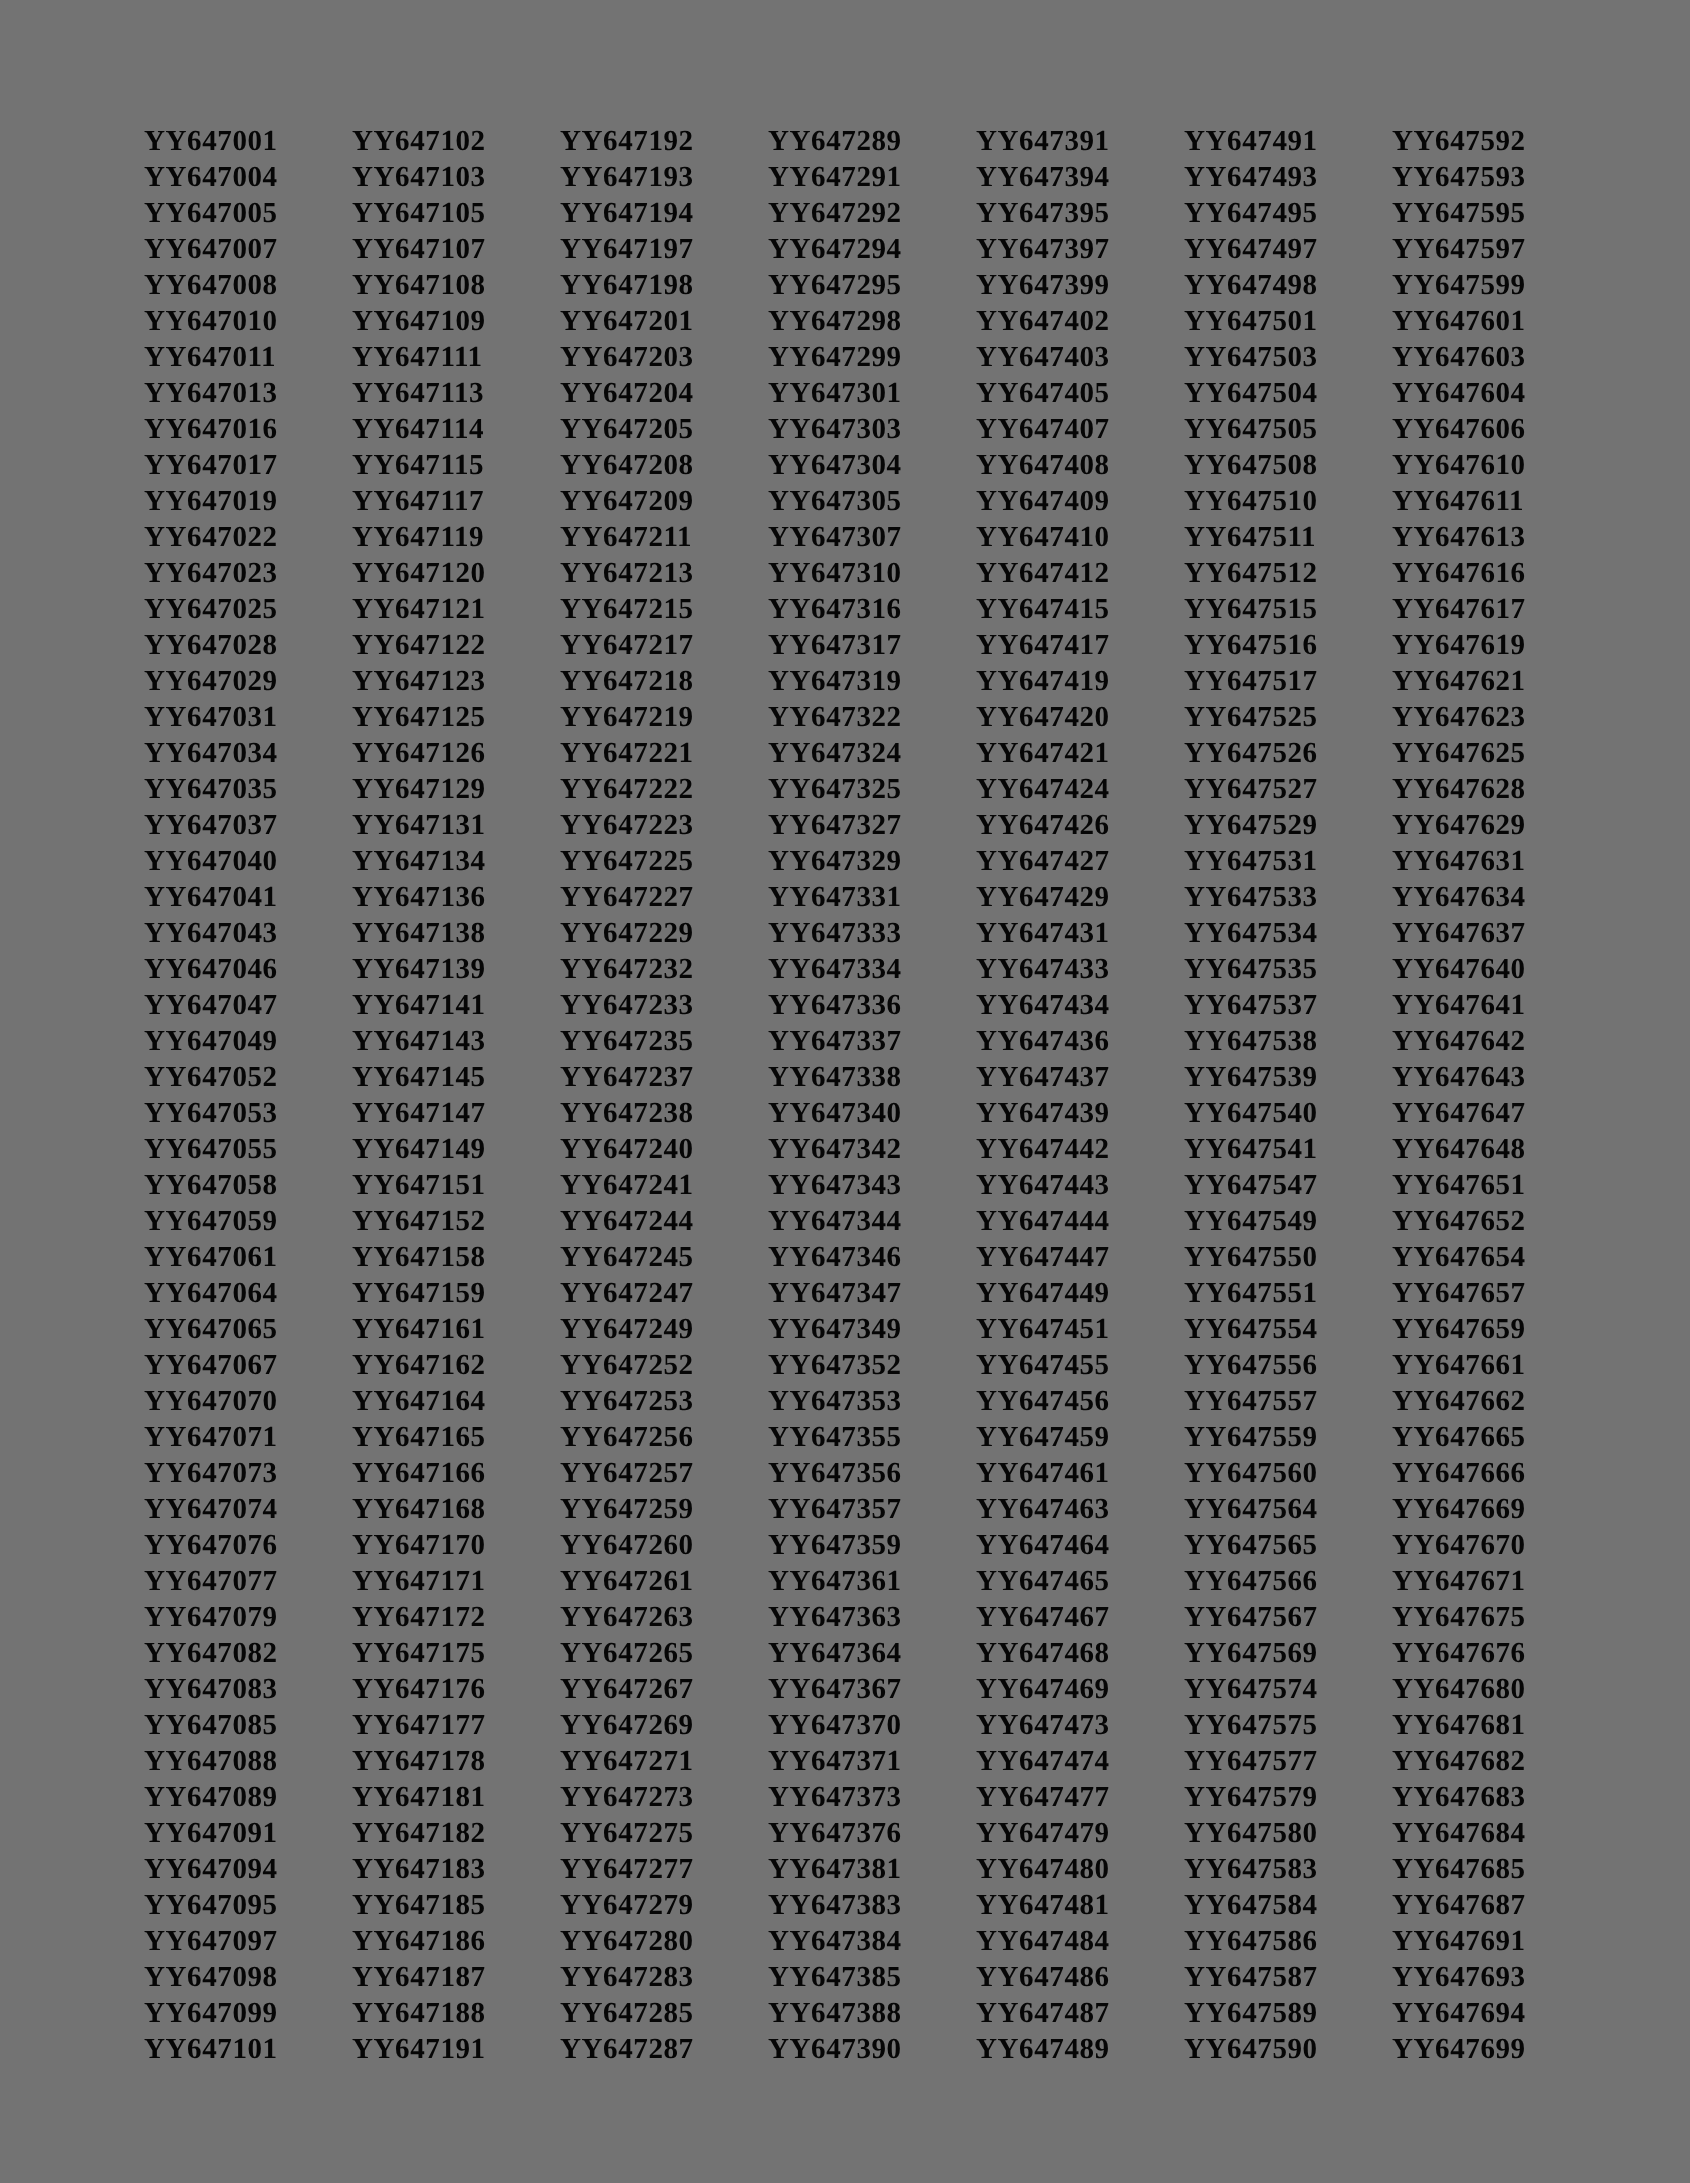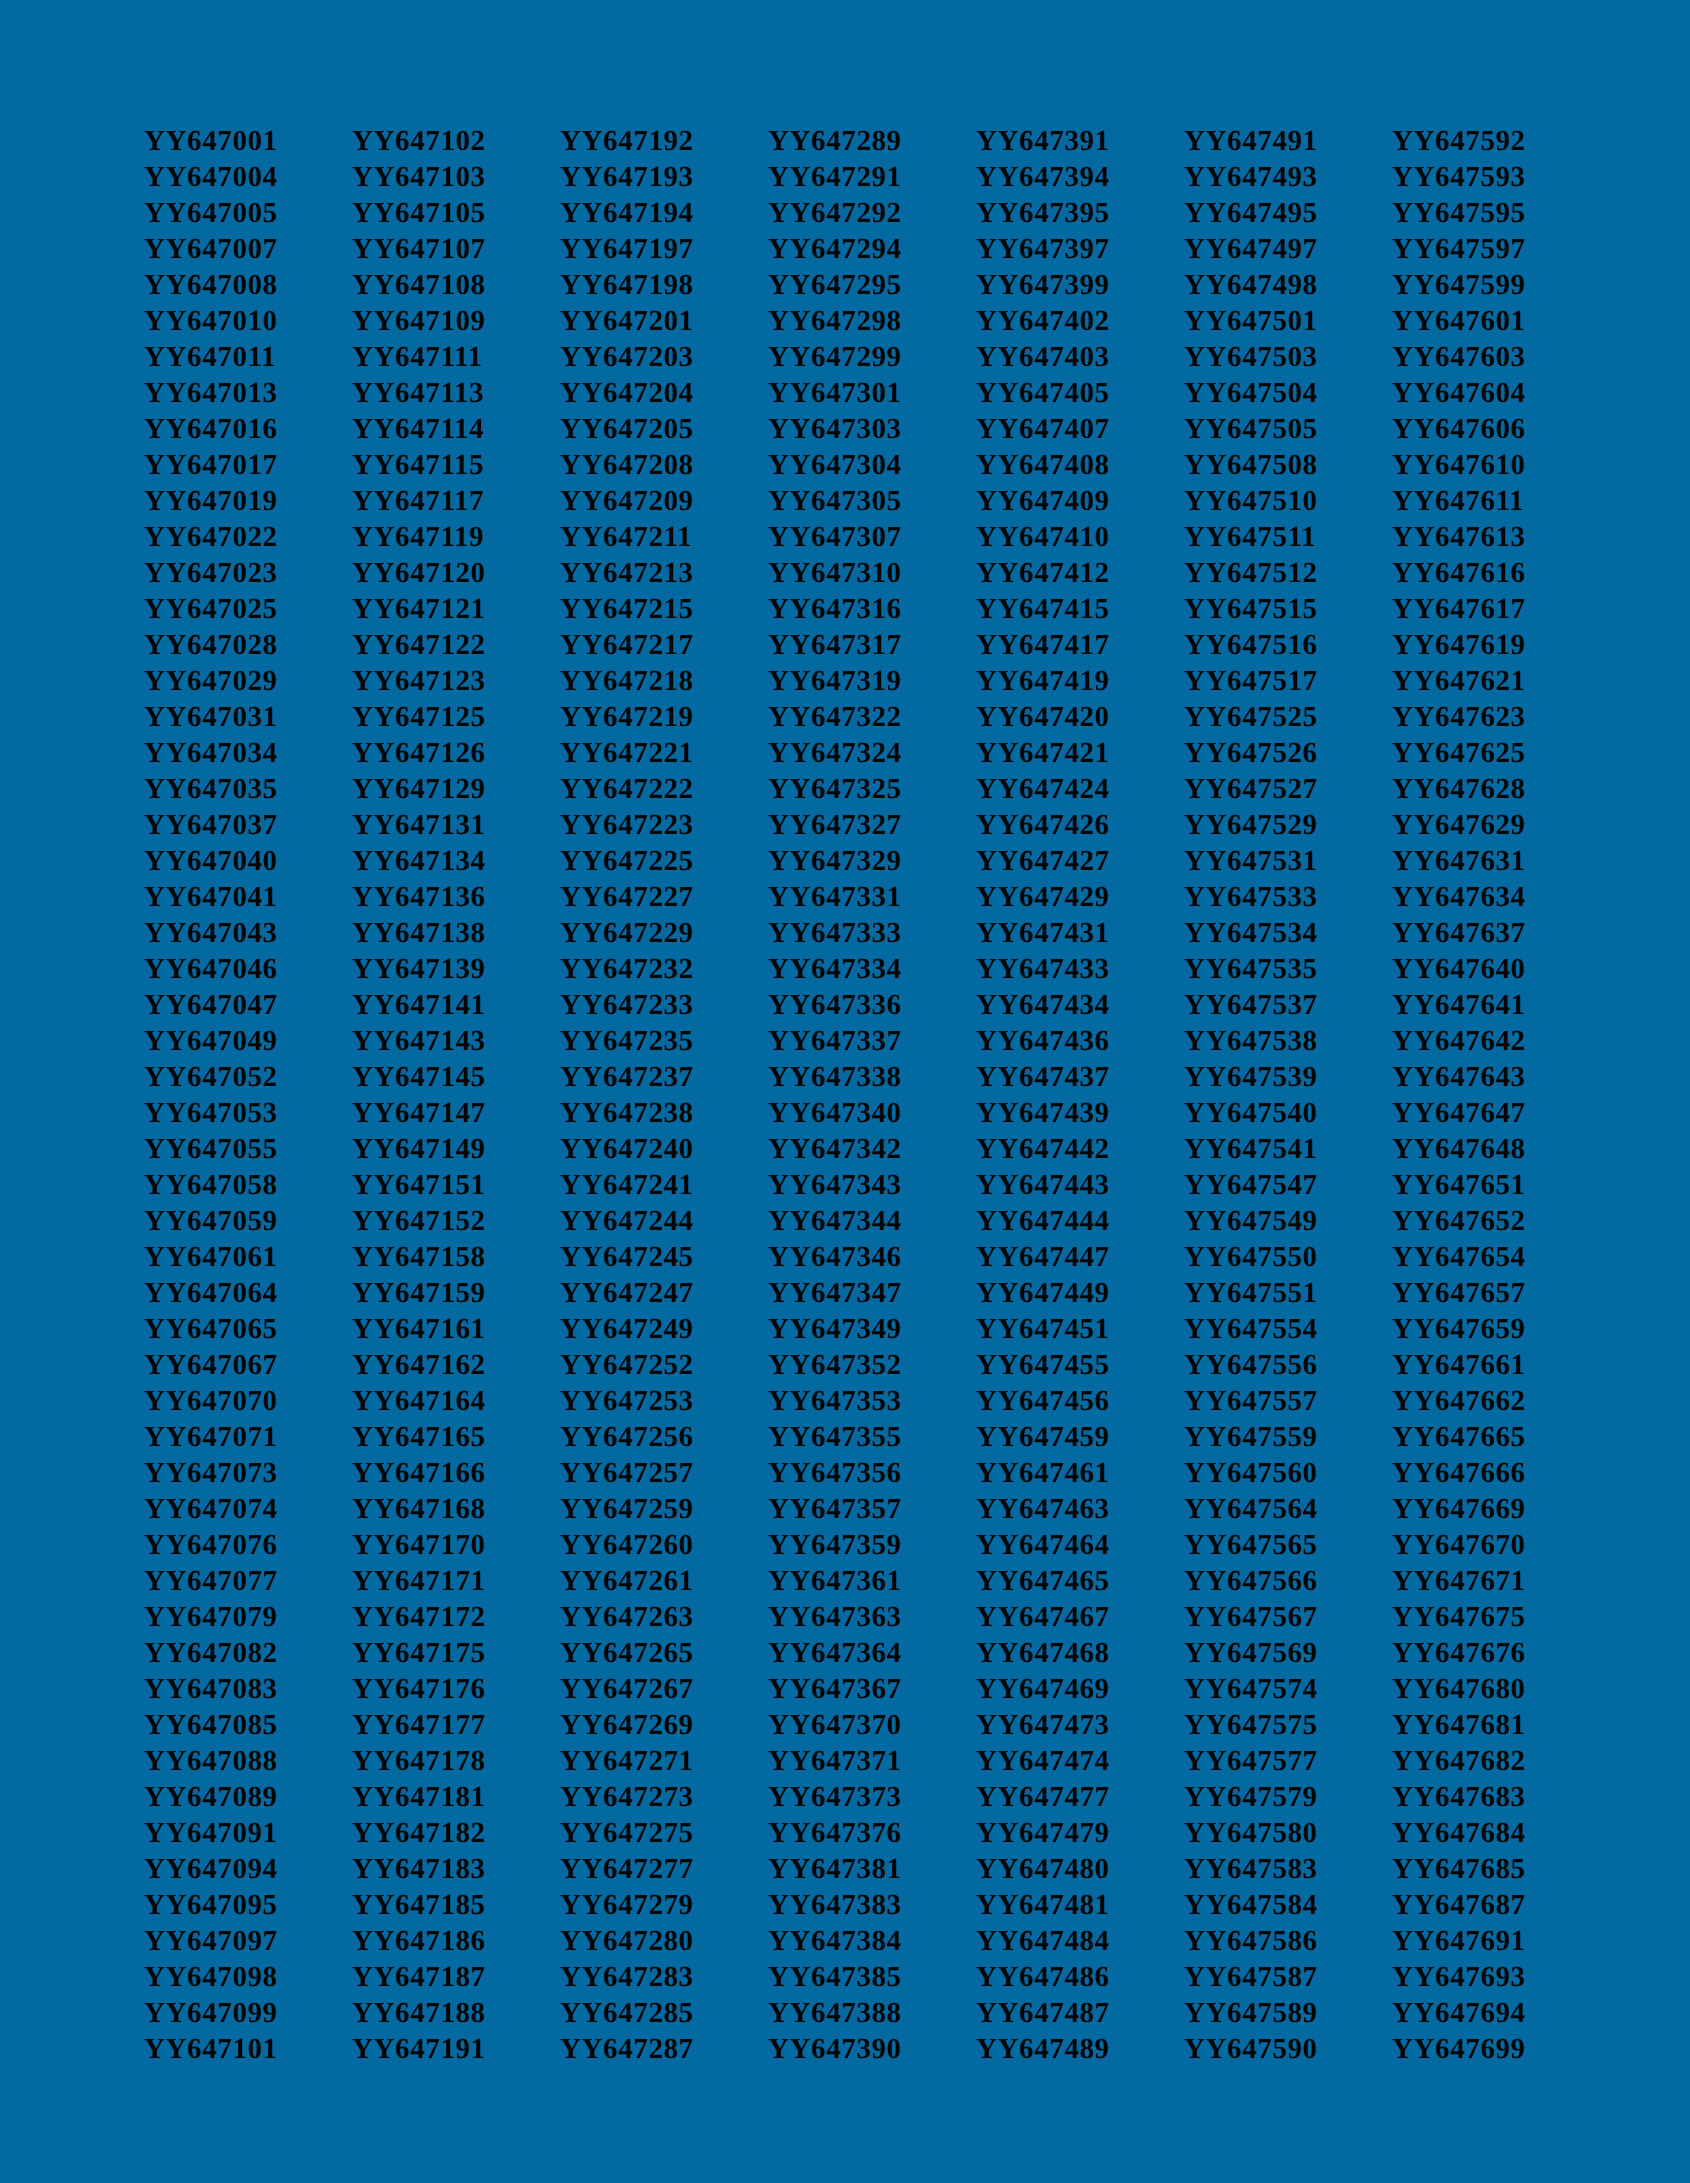--- a/index.html
+++ b/index.html
@@ -9,21 +9,21 @@
   }
   body {
     width: 1690px;
     height: 2183px;
     position: relative;
     overflow: hidden;
   }
   .page {
     position: absolute;
     inset: 0;
-    background: #0369a1;
+    background: #737373;
   }
   .code-list {
     position: absolute;
     left: 144px;
     top: 123px;
     display: flex;
     flex-direction: row;
   }
   .code-column {
     width: 208px;

